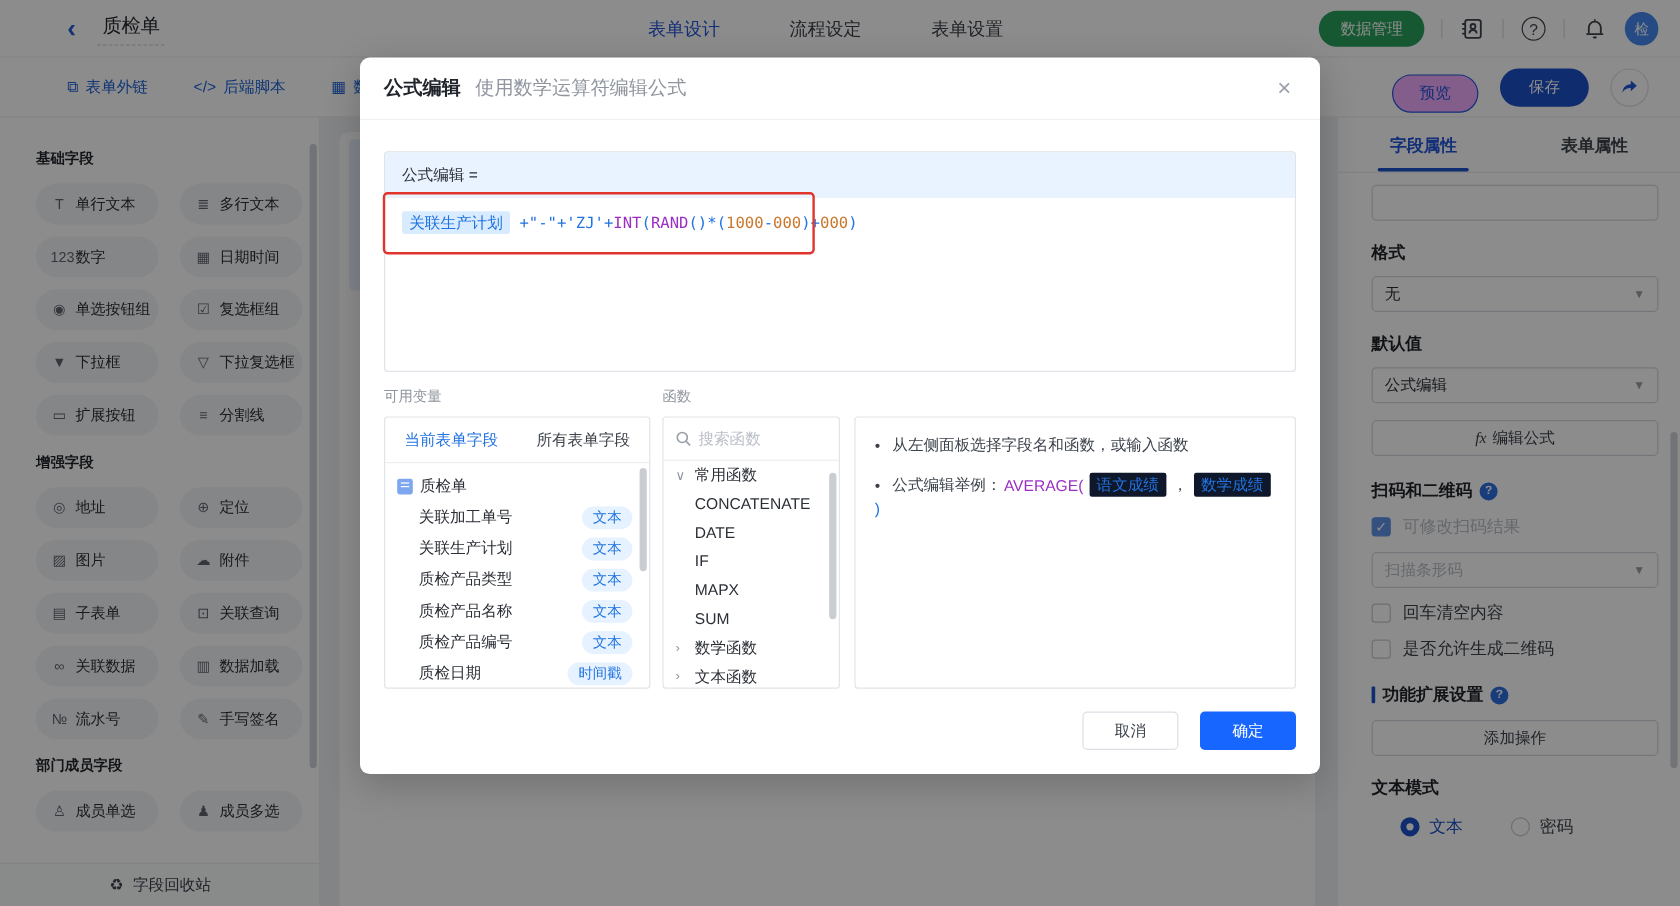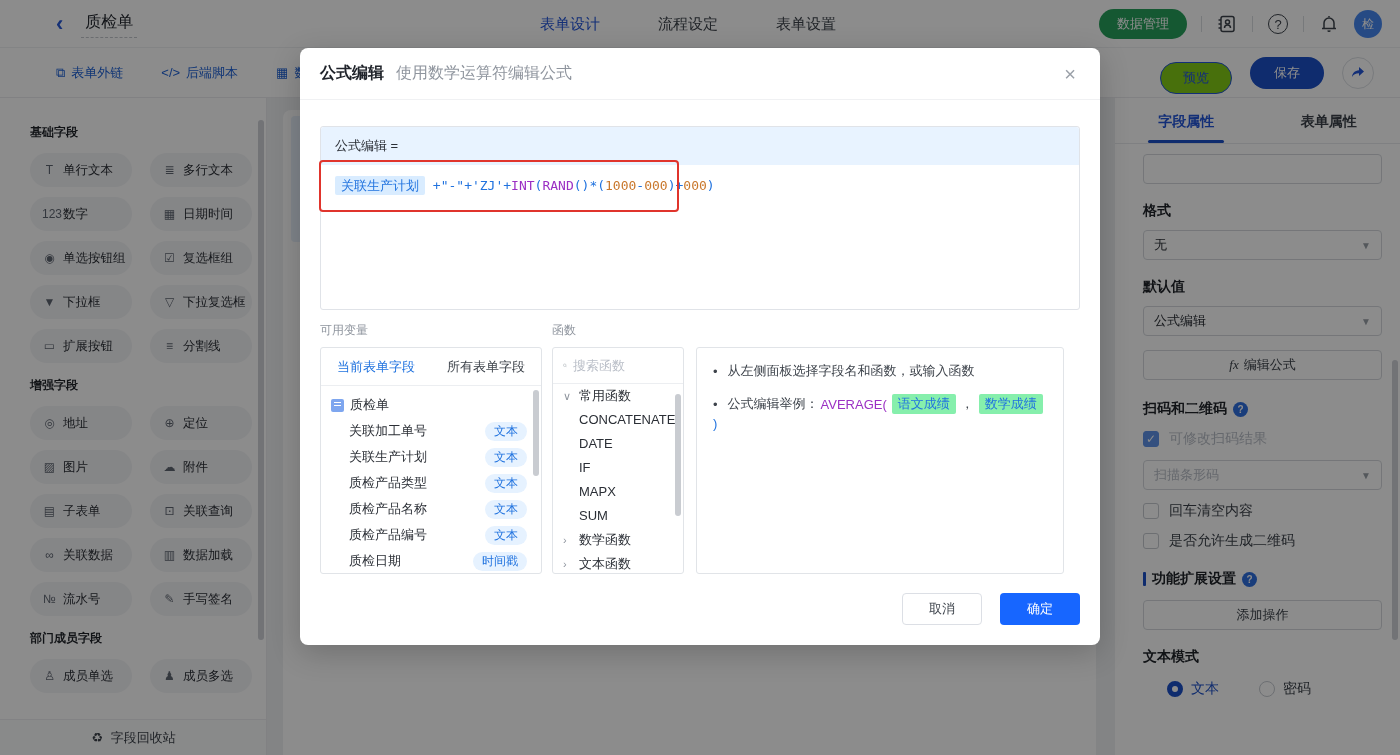--- a/index.html
+++ b/index.html
@@ -23,21 +23,21 @@
   .help-circle { width:20px; height:20px; border:1.5px solid #3d434b; border-radius:50%;
     font-size:13px; display:flex; align-items:center; justify-content:center; }
   .avatar { width:28px; height:28px; border-radius:50%; background:#4688f1; color:#fff;
     font-size:12px; display:flex; align-items:center; justify-content:center; cursor:pointer; }
 
   .sub-toolbar { position:absolute; left:0; top:48px; width:1400px; height:50px; background:#fff;
     border-bottom:1px solid #ececee; display:flex; align-items:center; z-index:1; }
   .tb-link { color:#1f62d6; font-size:13px; display:flex; align-items:center; gap:6px; cursor:pointer; margin-left:56px;}
   .tb-link:nth-child(2),.tb-link:nth-child(3){ margin-left:38px; }
   .tb-right { position:absolute; right:26px; display:flex; align-items:center; gap:18px; }
-  .btn-preview { height:32px; padding:0 22px; border:1px solid #2456d9; color:#2456d9; background:#84cc16;
+  .btn-preview { height:32px; padding:0 22px; border:1px solid #2456d9; color:#2456d9; background:#f0abfc;
     border-radius:16px; font-size:13px; cursor:pointer;margin-top:10px; }
   .btn-save { height:32px; padding:0 24px; border:none; color:#fff; background:#1c50c8;
     border-radius:16px; font-size:13px; cursor:pointer; }
   .btn-share { width:32px; height:32px; border-radius:50%; border:1px solid #dcdfe4; background:#fff;
     color:#2456d9; display:flex; align-items:center; justify-content:center; cursor:pointer; }
 
   .left-sidebar { position:absolute; left:0; top:98px; width:267px; height:657px; background:#fff;
     border-right:1px solid #ececee; overflow:hidden; z-index:1; padding-top:12px; }
   .sb-title { font-size:12px; font-weight:bold; color:#1f2329; margin:14px 0 12px 30px; }
   .sb-grid { display:grid; grid-template-columns:102px 102px; column-gap:18px; row-gap:10px; padding-left:30px; }
@@ -105,21 +105,21 @@
   .editor-content { padding:12px 14px; font-family:"DejaVu Sans Mono",monospace; font-size:13px; }
   .chip { background:#d9ecff; color:#2173df; padding:2px 6px; border-radius:2px;
     font-family:"Liberation Sans","DejaVu Sans",sans-serif; font-size:13px; cursor:pointer;}
   .seg-op { color:#2173df; } .seg-fn { color:#9b2fc4; } .seg-num { color:#c9782d; }
   .red-box { position:absolute; left:-2px; top:33px; width:360px; height:52px;
     border:2px solid #e0342c; border-radius:4px; pointer-events:none; }
 
   .panel-labels { display:flex; margin-top:12px; font-size:12px; color:#8f959e; }
   .boxes { display:flex; margin-top:8px; }
   .p-box { border:1px solid #e1e4e8; border-radius:3px; height:227px; background:#fff; position:relative; overflow:hidden;}
-  .box-vars { width:222px; } .box-fns { width:132px; margin-left:10px; } .box-hint { width:368px; margin-left:12px; }
+  .box-vars { width:222px; } .box-fns { width:148px; margin-left:10px; } .box-hint { width:368px; margin-left:12px; }
 
   .var-tabs { height:38px; display:flex; border-bottom:1px solid #eceef1; }
   .var-tab { flex:1; text-align:center; line-height:38px; font-size:13px; color:#3d434b; cursor:pointer; }
   .var-tab.active { color:#2173df; }
   .var-list { padding-top:6px; }
   .var-form-row { display:flex; align-items:center; gap:6px; height:26px; padding-left:10px; font-size:13px; color:#2b2f36; cursor:pointer;}
   .doc-ic { width:13px; height:13px; background:#7ea6ef; border-radius:2px; position:relative; flex:none;}
   .doc-ic::after{content:""; position:absolute; left:3px; top:3px; width:7px; height:1.5px; background:#fff; box-shadow:0 3px 0 #fff;}
   .var-row { display:flex; align-items:center; height:26px; padding:0 14px 0 28px; font-size:13px; color:#2b2f36; cursor:pointer; justify-content:space-between;}
   .badge { background:#e6f2ff; color:#2173df; font-size:12px; padding:1px 9px; border-radius:10px; flex:none;}
@@ -132,21 +132,21 @@
   .fn-search input::placeholder { color:#b9bec7; }
   .fn-group { display:flex; align-items:center; gap:6px; height:24px; padding-left:10px; font-size:13px; color:#2b2f36; cursor:pointer;}
   .fn-group .car { color:#8f959e; font-size:11px; width:10px; }
   .fn-item { height:24px; line-height:24px; padding-left:26px; font-size:13px; color:#2b2f36; cursor:pointer;}
 
   .hint-box { padding:14px 16px; }
   .hint-line { font-size:13px; color:#3d434b; margin-bottom:14px; display:flex; align-items:center; flex-wrap:wrap; gap:2px;}
   .hint-line .bullet { color:#3d434b; margin-right:8px; }
   .hint-fn { color:#9b2fc4; }
   .hint-close { color:#2173df; }
-  .hint-chip { background:#86efac; color:#2173df; padding:1px 6px; border-radius:2px; margin:0 3px;text-align:right; }
+  .hint-chip { background:#0f172a; color:#2173df; padding:1px 6px; border-radius:2px; margin:0 3px;text-align:right; }
 
   .m-footer { position:absolute; right:20px; bottom:20px; display:flex; gap:18px;justify-content:space-between; }
   .btn-cancel { width:80px; height:32px; background:#fff; border:1px solid #dcdfe5; border-radius:4px;
     font-size:13px; color:#3d434b; cursor:pointer;}
   .btn-confirm { width:80px; height:32px; background:#1766ff; border:none; border-radius:4px;
     font-size:13px; color:#fff; cursor:pointer;}
 
   svg { display:block; }
 </style>
 </head>

